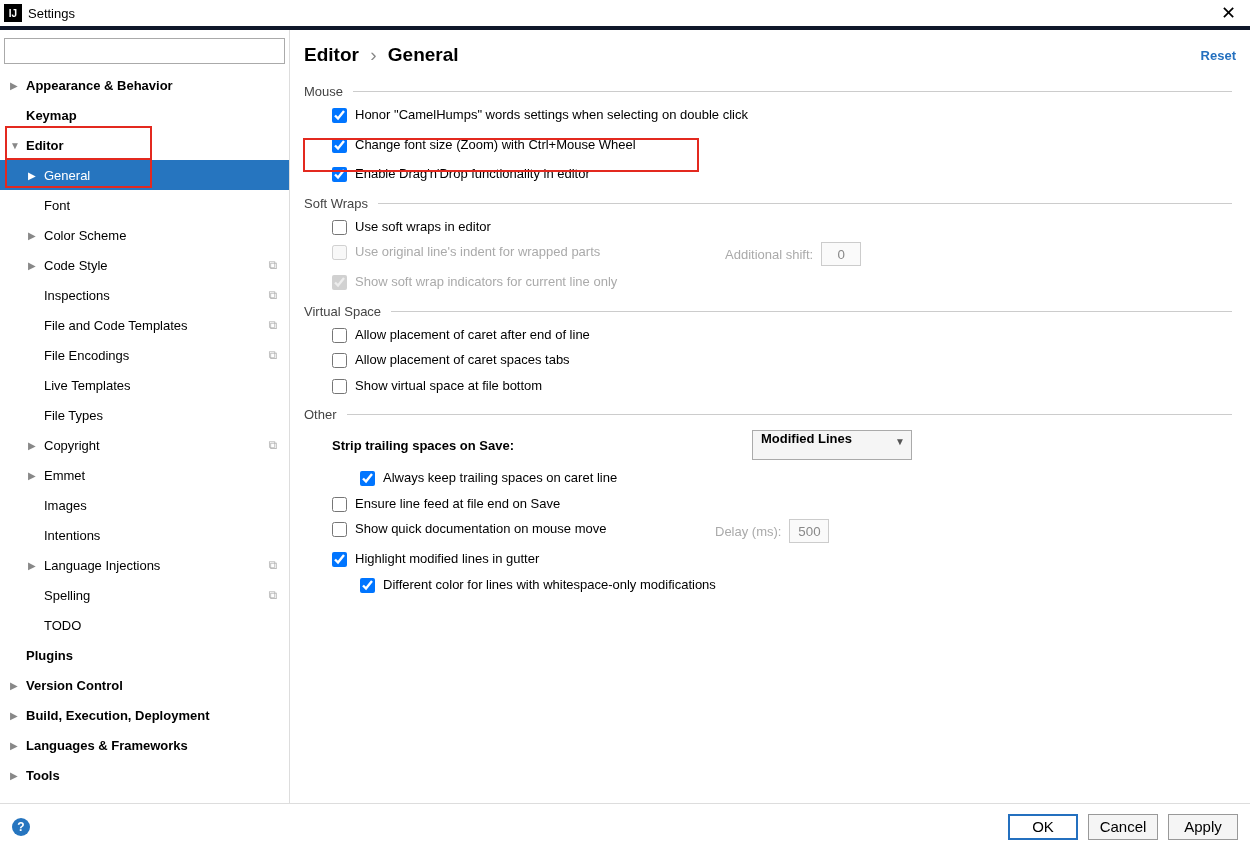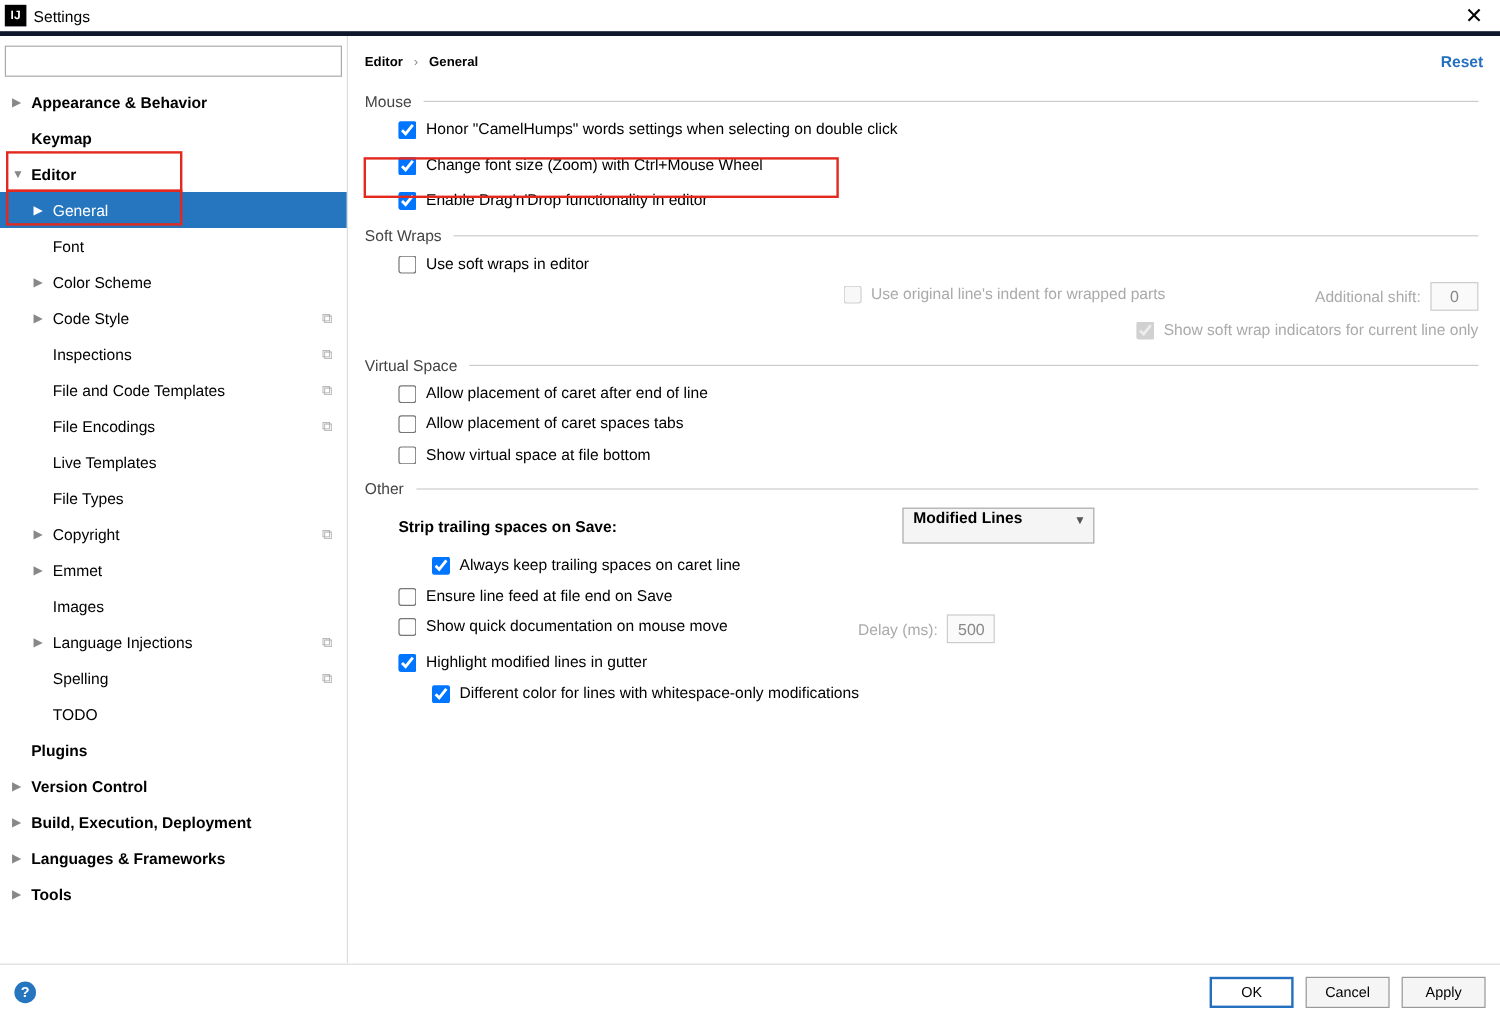--- a/index.html
+++ b/index.html
@@ -23,42 +23,42 @@
   .tree-item .chev.placeholder { visibility:hidden; }
   .tree-item .label { flex:1; }
   .tree-item.bold .label { font-weight:bold; }
   .tree-item.selected { background:#2675BF; color:#fff; }
   .tree-item.selected .chev { color:#fff; }
   .tree-item .copy-icon { color:#aaa; margin-right:12px; font-size:12px; }
   .highlight-box { border:2px solid #E3291F; position:absolute; pointer-events:none; }
   .sidebar-wrap { position:relative; }
   .content { flex:1; display:flex; flex-direction:column; overflow:hidden; }
   .breadcrumb-row { display:flex; align-items:center; padding:14px 14px 6px 14px; }
-  .breadcrumb { font-weight:bold; font-size:11px; flex:1; }
+  .breadcrumb { font-weight:bold; font-size:19px; flex:1; }
   .breadcrumb .sep { color:#888; margin:0 6px; font-weight:normal; }
   .reset-link { color:#2470BF; font-weight:bold; cursor:pointer; }
   .panel { flex:1; overflow-y:auto; padding:0 18px 10px 14px; position:relative; }
   .section { margin-top:12px; }
   .section-title { color:#444; display:flex; align-items:center; }
   .section-title .line { flex:1; height:1px; background:#ccc; margin-left:10px; }
   .check-row { display:flex; align-items:flex-start; margin:6px 0 6px 28px; }
   .check-row.sub { margin-left:56px; }
   .check-row input[type=checkbox] { margin:3px 8px 0 0; width:15px; height:15px; }
   .check-row .desc { max-width:480px; line-height:1.5; }
-  .check-row.disabled { color:#aaa;justify-content:flex-end; }
+  .check-row.disabled { color:#aaa; }
   .check-row .inline-extra { margin-left:40px; color:#aaa; display:flex; align-items:center; gap:8px; }
   .check-row .num-input { width:40px; height:24px; border:1px solid #ccc; color:#888; text-align:center; }
   .row-label { margin:8px 0 8px 28px; display:flex; align-items:center;font-weight:bold; }
   .row-label .lab { flex-basis:420px; }
   .select-box { border:1px solid #aaa; height:30px; padding:0 24px 0 8px; background:#f5f5f5; position:relative; min-width:160px; display:flex; }
   .select-box .arrow { position:absolute; right:6px; top:5px; font-size:10px; color:#555; }
   .footer { height:46px; border-top:1px solid #ddd; display:flex; align-items:center; padding:0 12px; }
   .footer .help { width:18px; height:18px; border-radius:50%; background:#2675BF; color:#fff; font-size:12px; font-weight:bold; display:flex; align-items:center; justify-content:center; }
   .footer .spacer { flex:1; }
-  .footer button { height:26px; min-width:70px; margin-left:10px; border:1px solid #999; background:#f5f5f5; cursor:pointer; font-family:inherit; font-size:12px; }
+  .footer button { height:26px; min-width:70px; margin-left:10px; border:1px solid #999; background:#f5f5f5; cursor:pointer; font-family:inherit; font-size:15px; }
   .footer button.primary { border:2px solid #2470BF; background:#fff; }
   .highlight-check { border:2px solid #E3291F; position:absolute; pointer-events:none; }
 </style>
 </head>
 <body>
 
 <div class="window">
   <div class="titlebar">
     <div class="app-icon">IJ</div>
     <div class="title">Settings</div>
@@ -129,20 +129,24 @@
             <span class="label">Copyright</span>
             <span class="copy-icon">⧉</span>
           </div>
           <div class="tree-item level1">
             <span class="chev">▶</span>
             <span class="label">Emmet</span>
           </div>
           <div class="tree-item level1">
             <span class="chev placeholder">▶</span>
             <span class="label">Images</span>
+          </div>
+          <div class="tree-item level1">
+            <span class="chev placeholder">▶</span>
+            <span class="label">Intentions</span>
           </div>
           <div class="tree-item level1">
             <span class="chev">▶</span>
             <span class="label">Language Injections</span>
             <span class="copy-icon">⧉</span>
           </div>
           <div class="tree-item level1">
             <span class="chev placeholder">▶</span>
             <span class="label">Spelling</span>
             <span class="copy-icon">⧉</span>

